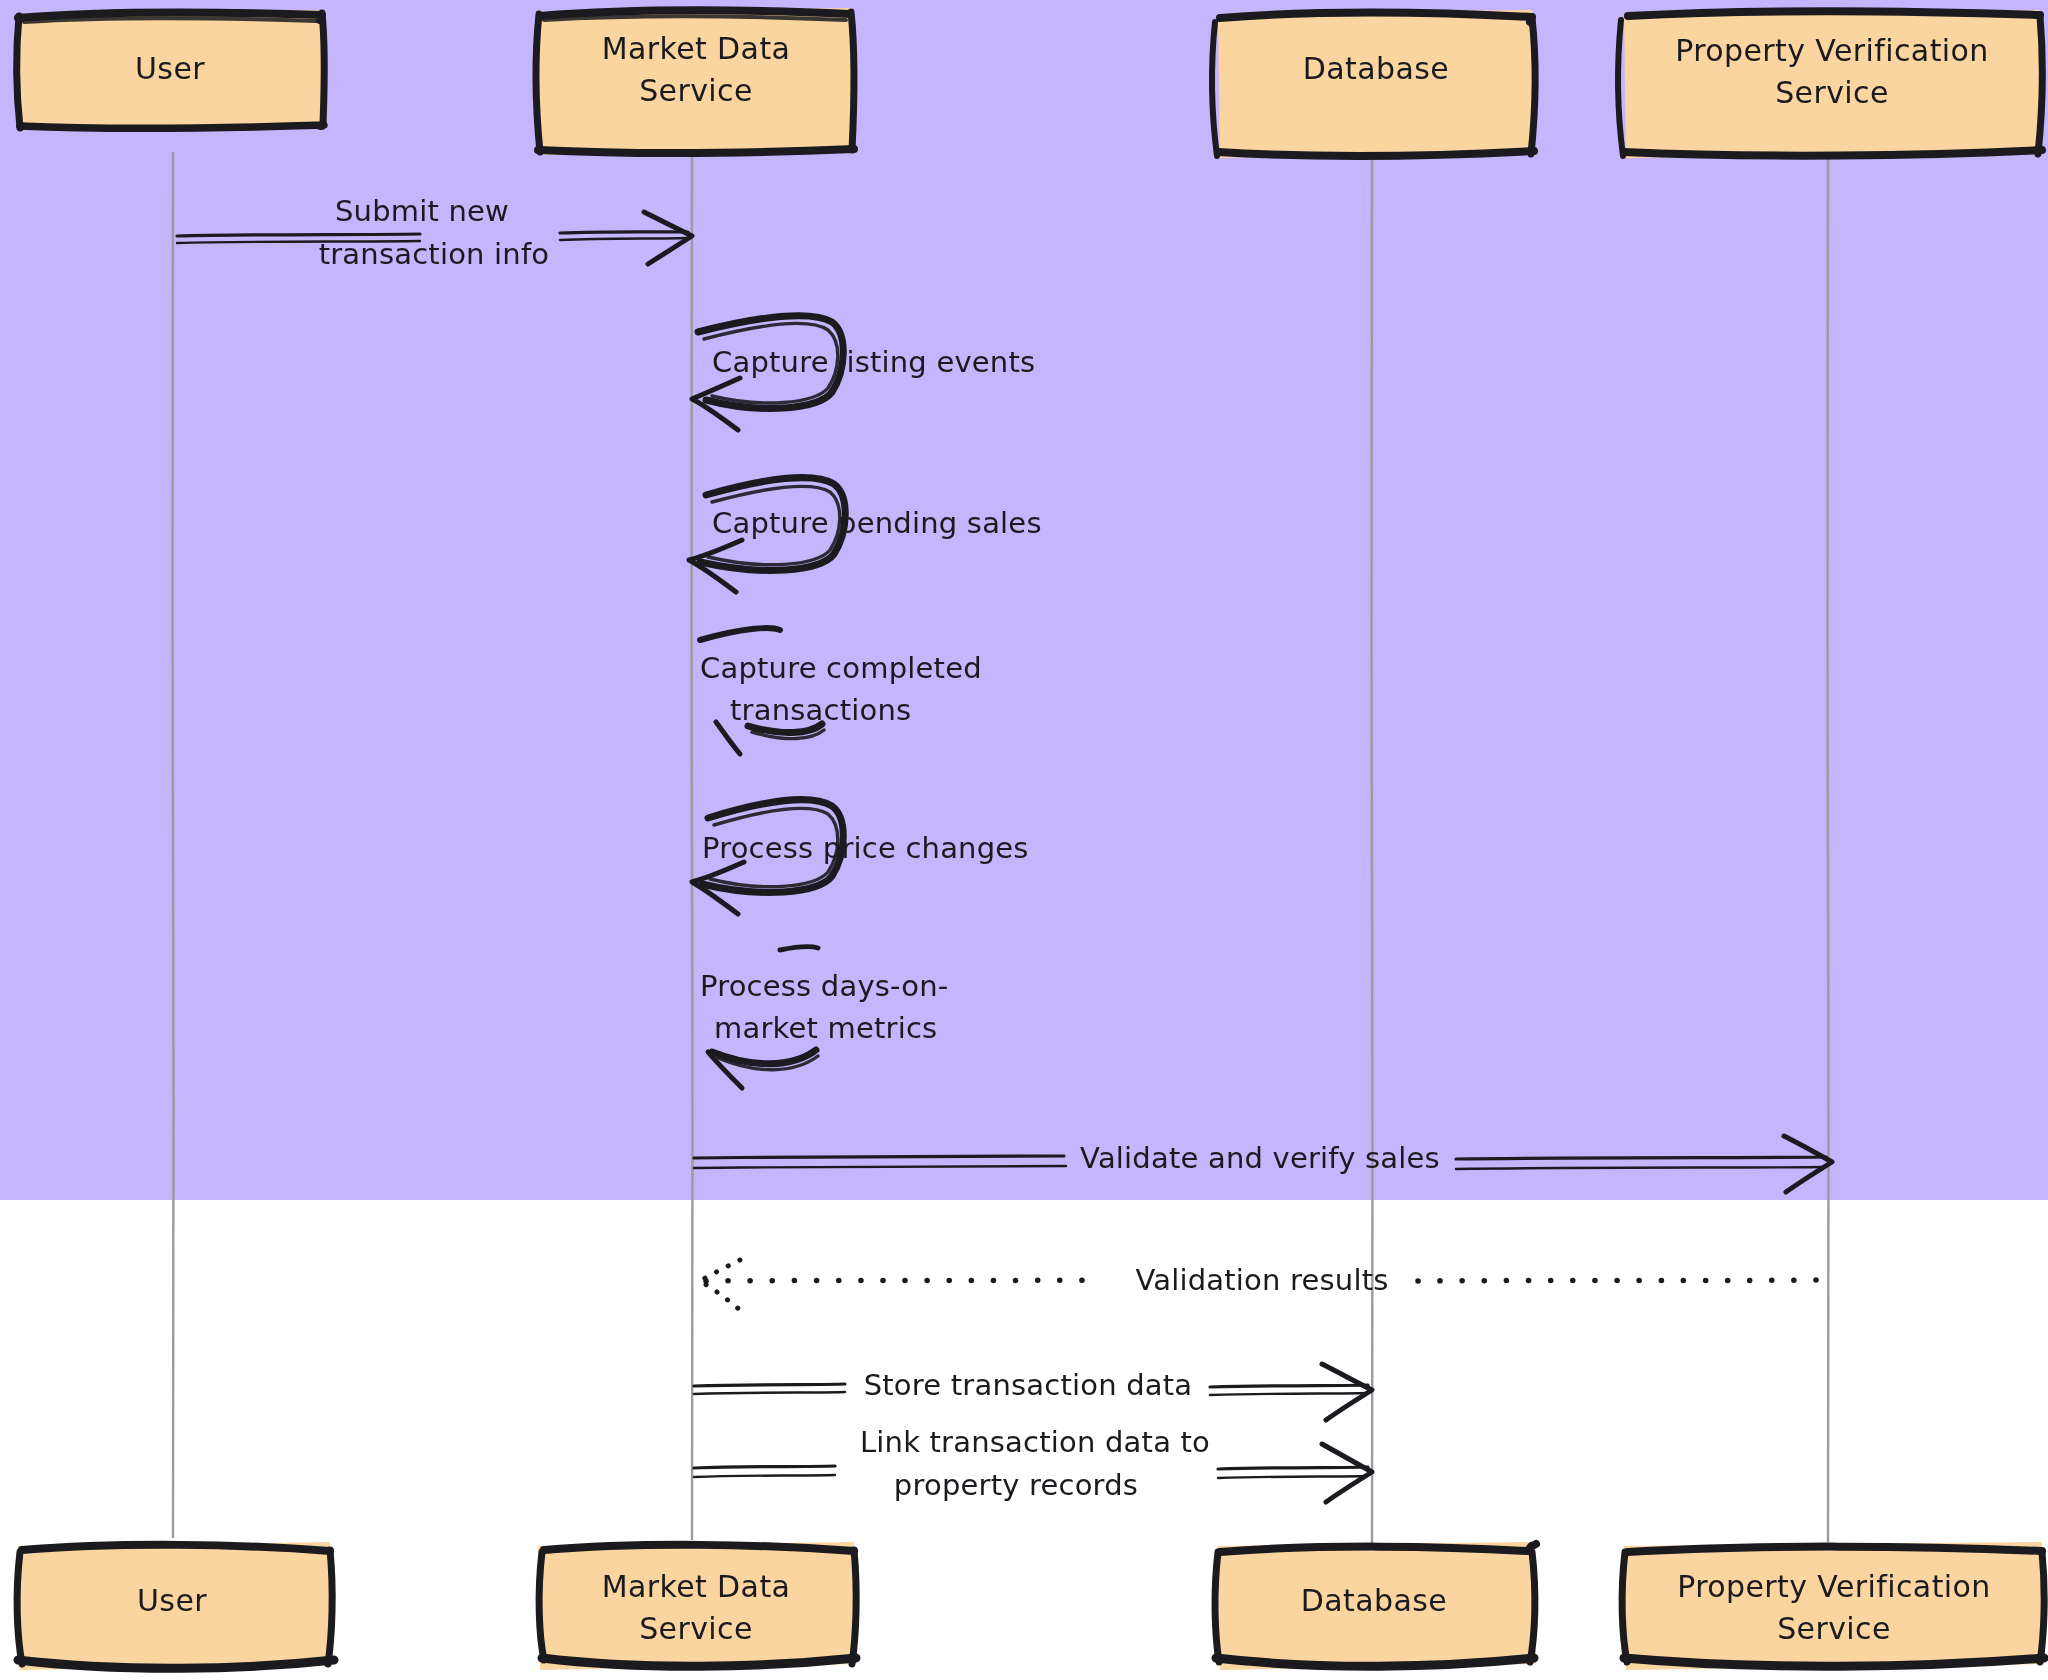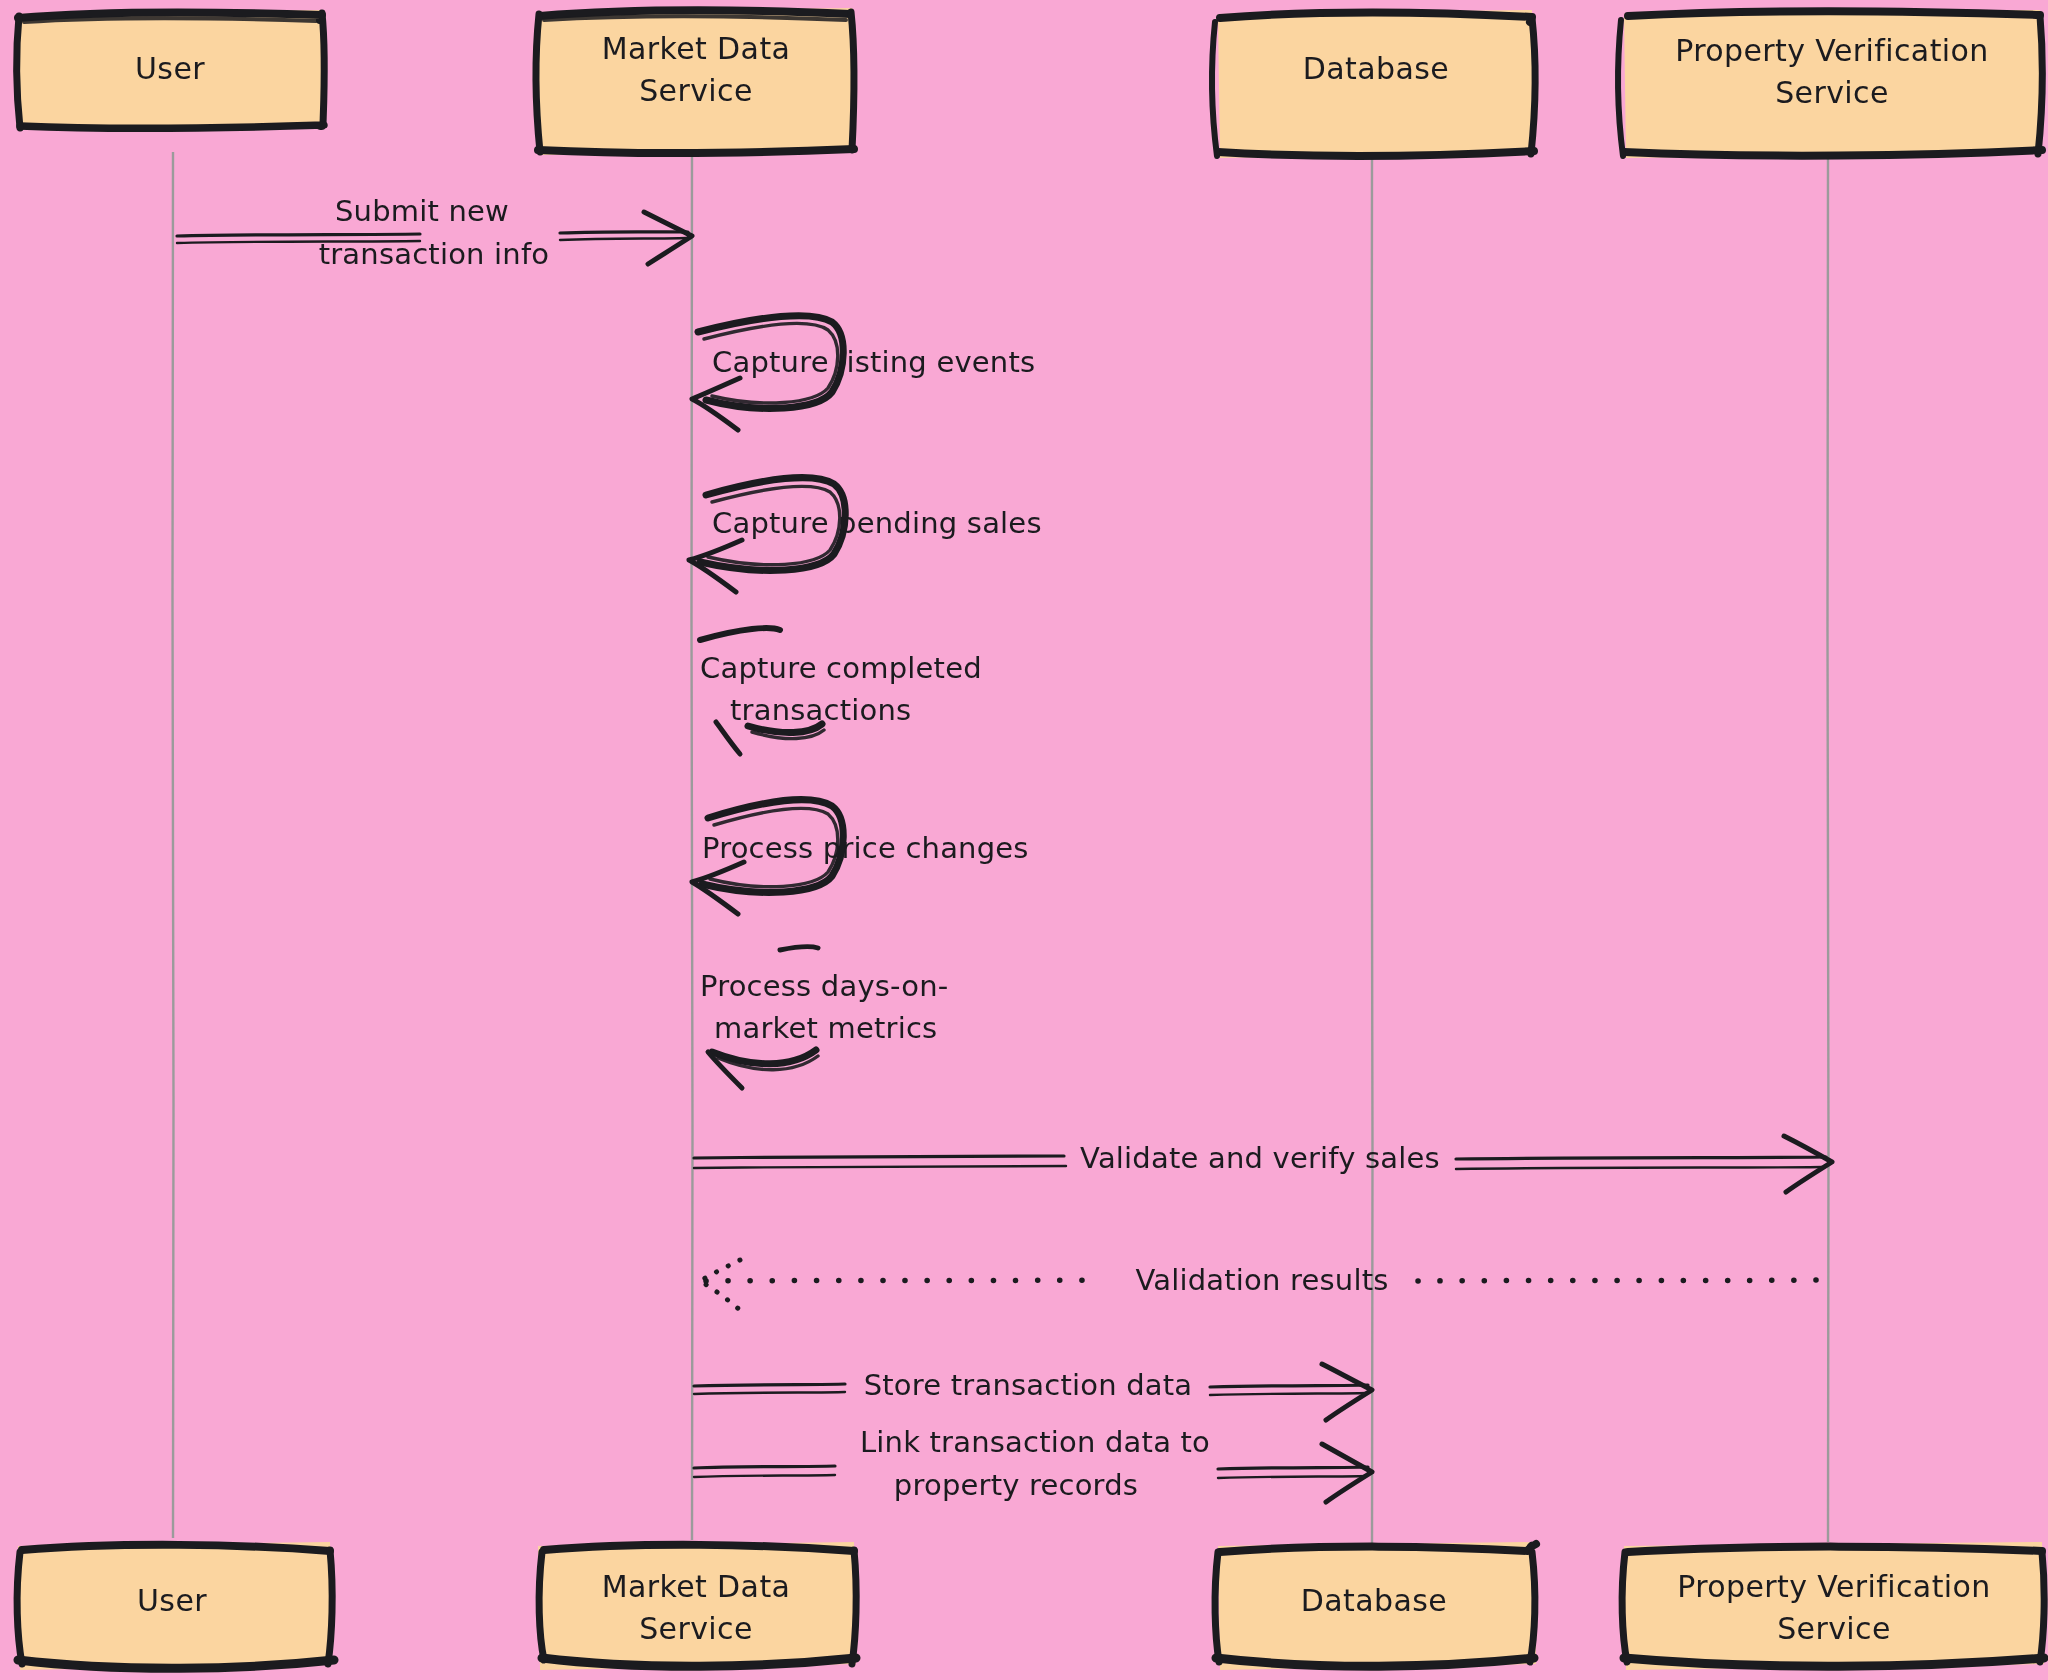--- a/index.html
+++ b/index.html
@@ -9,22 +9,22 @@
   }
   body {
     width: 2048px;
     height: 1680px;
     overflow: hidden;
     font-family: "DejaVu Sans", sans-serif;
   }
   #diagram-root {
     position: relative;
     width: 2048px;
-    height: 1680px;
-    background: #f9a8d4;
+    height: 1200px;
+    background: #c4b5fd;
     text-decoration: underline;
   }
   svg.canvas {
     position: absolute;
     top: 0;
     left: 0;
     width: 2048px;
     height: 1680px;
   }
   .participant-label {

